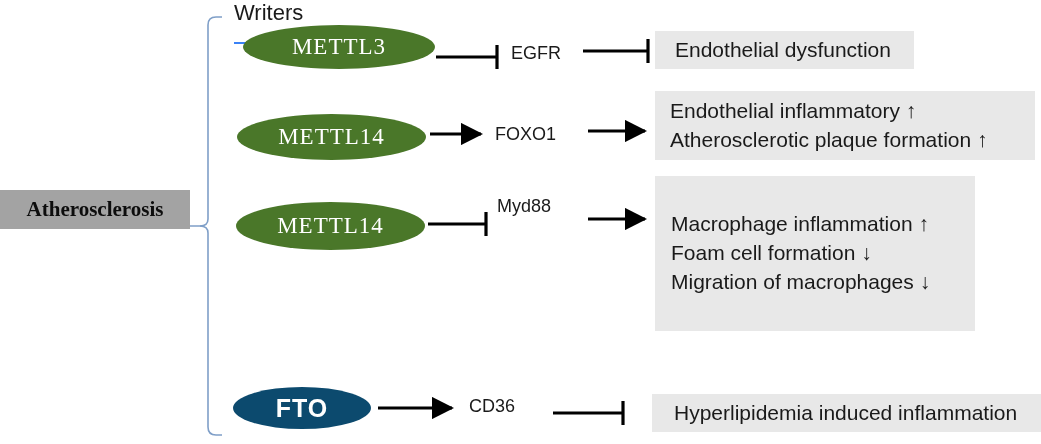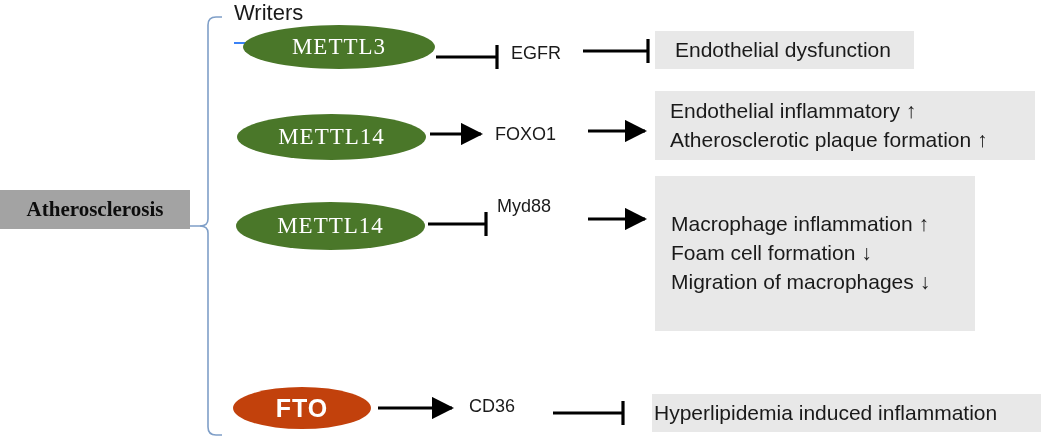--- a/index.html
+++ b/index.html
@@ -71,21 +71,21 @@
     color: #ffffff;
     white-space: nowrap;
   }
   .ellipse.green {
     background: #4a7729;
     font-family: "Liberation Serif", serif;
     font-size: 23px;
     letter-spacing: 1px;
   }
   .ellipse.blue {
-    background: #c2410c;
+    background: #0c4a6e;
     font-family: "Liberation Sans", sans-serif;
     font-weight: bold;
     font-size: 25px;
     letter-spacing: 1px;
   }
   #node-mettl3   { left: 243px; top: 25px;  width: 192px; height: 44px; }
   #node-mettl14a { left: 237px; top: 114px; width: 189px; height: 46px; }
   #node-mettl14b { left: 236px; top: 202px; width: 189px; height: 48px; }
   #node-fto      { left: 233px; top: 387px; width: 138px; height: 42px; }
 
@@ -123,21 +123,21 @@
   .outcome-box .line {
     font-family: "Liberation Sans", sans-serif;
     font-size: 21px;
     color: #1a1a1a;
     white-space: nowrap;
     line-height: 1.38;
   }
   #outcome-1 { left: 655px; top: 31px;  width: 259px; height: 38px; padding-left: 20px; }
   #outcome-2 { left: 655px; top: 91px;  width: 380px; height: 69px; padding-left: 15px; }
   #outcome-3 { left: 655px; top: 176px; width: 320px; height: 155px; padding-left: 16px; }
-  #outcome-4 { left: 652px; top: 394px; width: 389px; height: 38px; padding-left: 2px; }
+  #outcome-4 { left: 652px; top: 394px; width: 389px; height: 38px; padding-left: 22px; }
 </style>
 </head>
 <body>
 
 <div id="canvas">
 
   <div class="entry-box" id="entry-box">
     <span>Atherosclerosis</span>
   </div>
 

